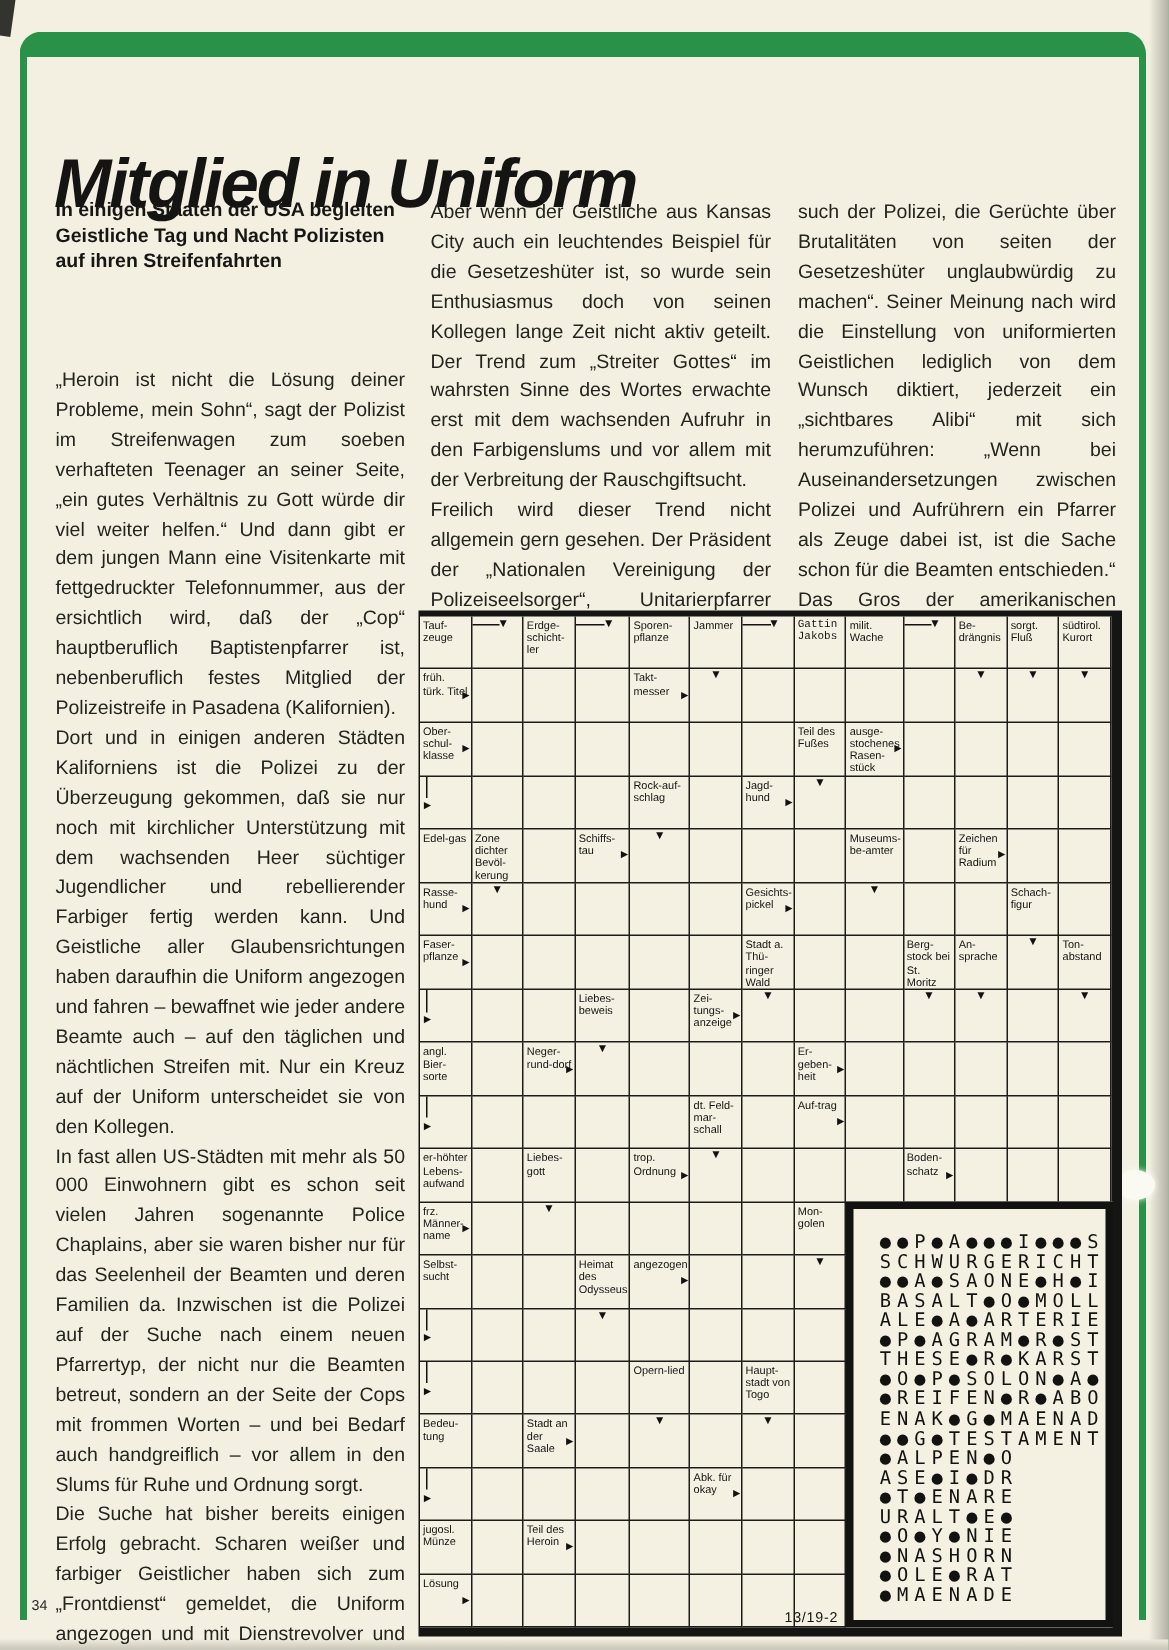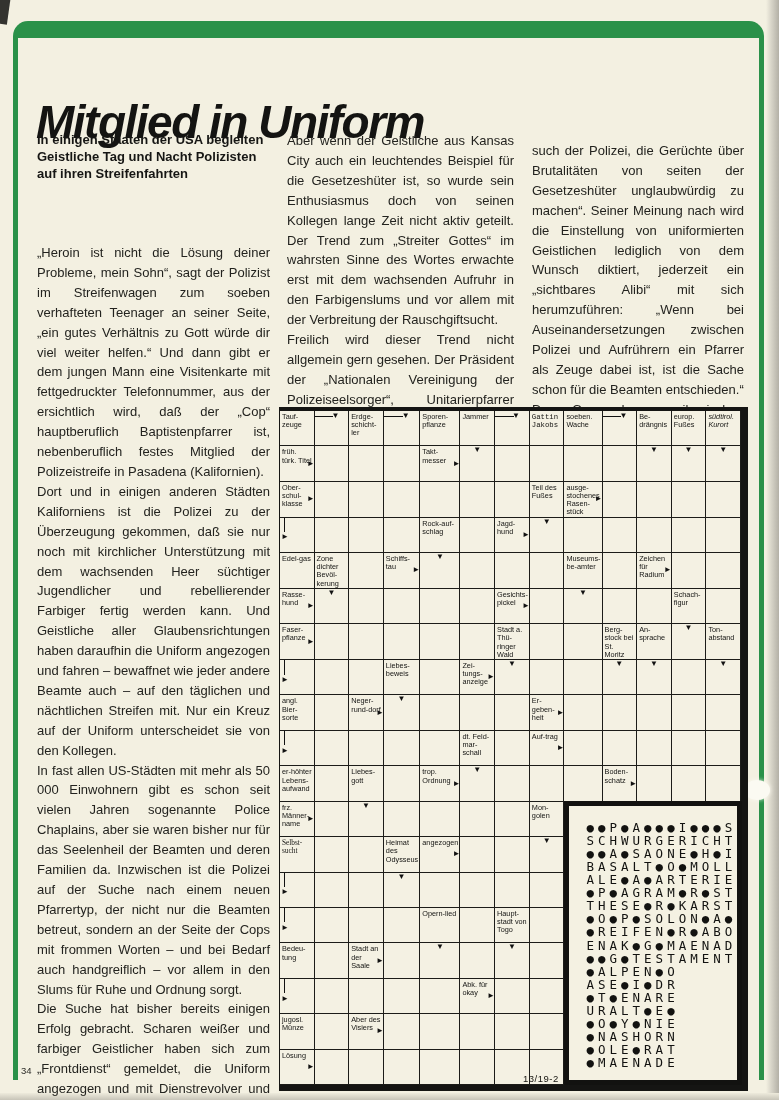--- a/index.html
+++ b/index.html
@@ -26,21 +26,21 @@
     font-size:46px;line-height:50px;font-weight:bold;font-style:italic;
     letter-spacing:-1.5px;color:#141412;}
   .standfirst{position:absolute;left:37px;top:131px;width:238px;
     font-size:13px;line-height:17px;font-weight:bold;color:#161614;}
   
   .col{position:absolute;font-size:13px;line-height:19.9px;text-align:justify;
     color:#23231f;}
   .col p{margin:0;}
   .col-1{left:37px;top:243px;width:233px;}
   .col-2{left:287px;top:131px;width:227px;}
-  .col-3{left:532px;top:141px;width:212px;}
+  .col-3{left:532px;top:131px;width:212px;}
   .page-number{position:absolute;left:21px;top:1065px;font-size:9.5px;color:#2c2c28;}
   
   .crossword{position:absolute;left:279px;top:407px;width:469px;height:684px;
     box-sizing:border-box;background:#f4f1e3;
     border:solid #151513;border-width:4px 7px 6px 1px;
     display:grid;grid-template-columns:repeat(13,1fr);grid-template-rows:repeat(19,1fr);}
   .cell{position:relative;border-right:1px solid #1c1c19;border-bottom:1px solid #1c1c19;
     box-sizing:border-box;overflow:visible;}
   .cell .clue{font-size:7.3px;line-height:8.2px;padding:2px 1px 0 2px;
     color:#141412;overflow:hidden;max-height:35px;}
@@ -113,33 +113,33 @@
       <div class="clue">Jammer</div>
     </div>
     <div class="cell" style="grid-area: 1 / 7;">
       <span class="arr arr-down-c">▼</span>
       <i class="cornerline"></i>
     </div>
     <div class="cell" style="grid-area: 1 / 8; font-family: Liberation Mono, monospace;">
       <div class="clue">Gattin Jakobs</div>
     </div>
     <div class="cell" style="grid-area: 1 / 9;">
-      <div class="clue">soeben. Wache</div>
+      <div class="clue">milit. Wache</div>
     </div>
     <div class="cell" style="grid-area: 1 / 10;">
       <span class="arr arr-down-c">▼</span>
       <i class="cornerline"></i>
     </div>
     <div class="cell" style="grid-area: 1 / 11;">
       <div class="clue">Be-drängnis</div>
     </div>
     <div class="cell" style="grid-area: 1 / 12;">
-      <div class="clue">europ. Fußes</div>
-    </div>
-    <div class="cell" style="grid-area: 1 / 13; font-style: italic;">
+      <div class="clue">sorgt. Fluß</div>
+    </div>
+    <div class="cell" style="grid-area: 1 / 13;">
       <div class="clue">südtirol. Kurort</div>
     </div>
     <div class="cell" style="grid-area: 2 / 1;">
       <div class="clue">früh. türk. Titel</div>
       <span class="arr arr-right">►</span>
     </div>
     <div class="cell" style="grid-area: 2 / 2;"></div>
     <div class="cell" style="grid-area: 2 / 3;"></div>
     <div class="cell" style="grid-area: 2 / 4;"></div>
     <div class="cell" style="grid-area: 2 / 5;">
@@ -390,21 +390,21 @@
     <div class="cell" style="grid-area: 12 / 3;">
       <span class="arr arr-down">▼</span>
     </div>
     <div class="cell" style="grid-area: 12 / 4;"></div>
     <div class="cell" style="grid-area: 12 / 5;"></div>
     <div class="cell" style="grid-area: 12 / 6;"></div>
     <div class="cell" style="grid-area: 12 / 7;"></div>
     <div class="cell" style="grid-area: 12 / 8;">
       <div class="clue">Mon-golen</div>
     </div>
-    <div class="cell" style="grid-area: 13 / 1; font-family: Liberation Serif, serif;">
+    <div class="cell" style="grid-area: 13 / 1;">
       <div class="clue">Selbst-sucht</div>
     </div>
     <div class="cell" style="grid-area: 13 / 2;"></div>
     <div class="cell" style="grid-area: 13 / 3;"></div>
     <div class="cell" style="grid-area: 13 / 4;">
       <div class="clue">Heimat des Odysseus</div>
     </div>
     <div class="cell" style="grid-area: 13 / 5;">
       <div class="clue">angezogen</div>
       <span class="arr arr-right">►</span>
@@ -471,21 +471,21 @@
       <div class="clue">Abk. für okay</div>
       <span class="arr arr-right">►</span>
     </div>
     <div class="cell" style="grid-area: 17 / 7;"></div>
     <div class="cell" style="grid-area: 17 / 8;"></div>
     <div class="cell" style="grid-area: 18 / 1;">
       <div class="clue">jugosl. Münze</div>
     </div>
     <div class="cell" style="grid-area: 18 / 2;"></div>
     <div class="cell" style="grid-area: 18 / 3;">
-      <div class="clue">Aber des Visiers</div>
+      <div class="clue">Teil des Heroin</div>
       <span class="arr arr-right">►</span>
     </div>
     <div class="cell" style="grid-area: 18 / 4;"></div>
     <div class="cell" style="grid-area: 18 / 5;"></div>
     <div class="cell" style="grid-area: 18 / 6;"></div>
     <div class="cell" style="grid-area: 18 / 7;"></div>
     <div class="cell" style="grid-area: 18 / 8;"></div>
     <div class="cell" style="grid-area: 19 / 1;">
       <div class="clue">Lösung</div>
       <span class="arr arr-right">►</span>

